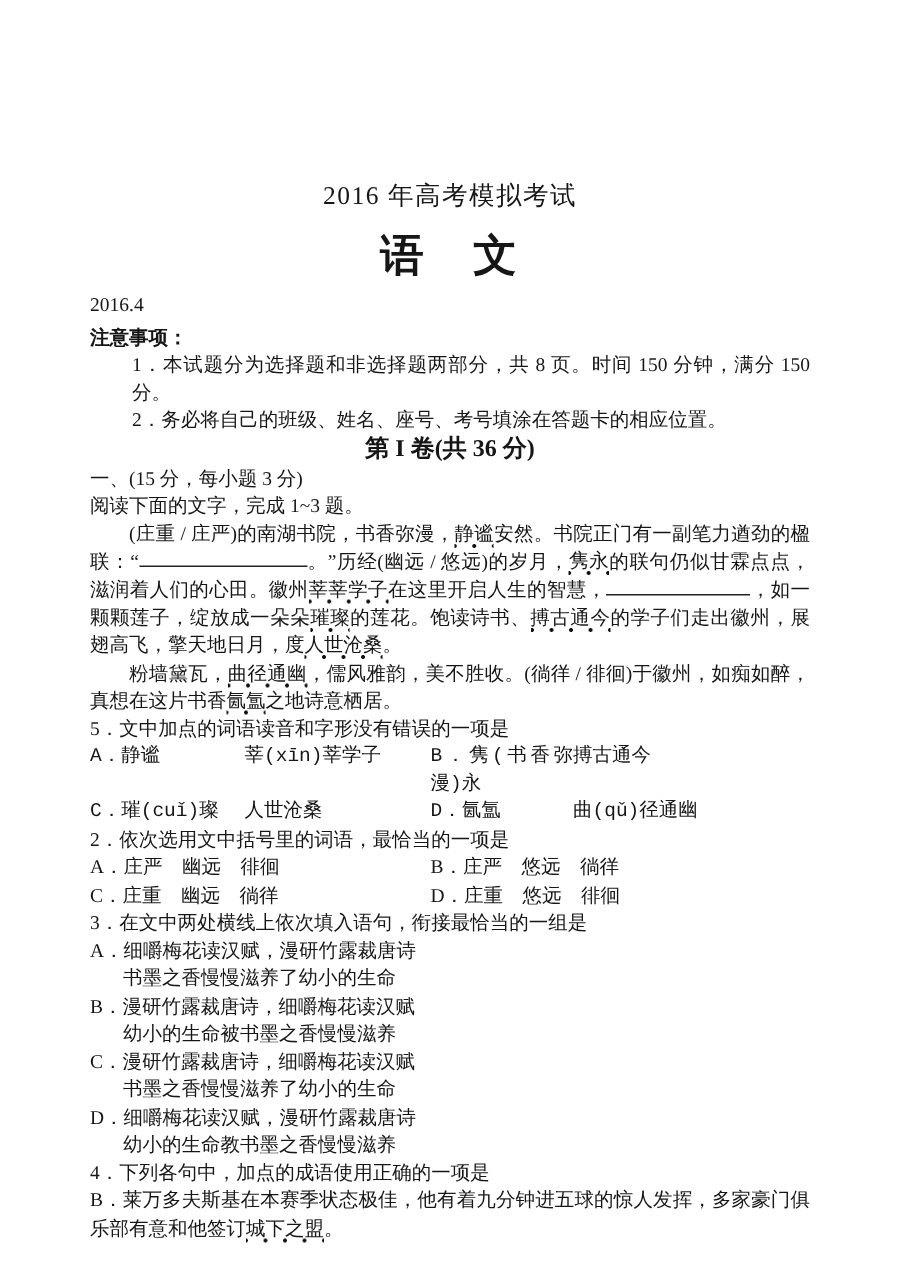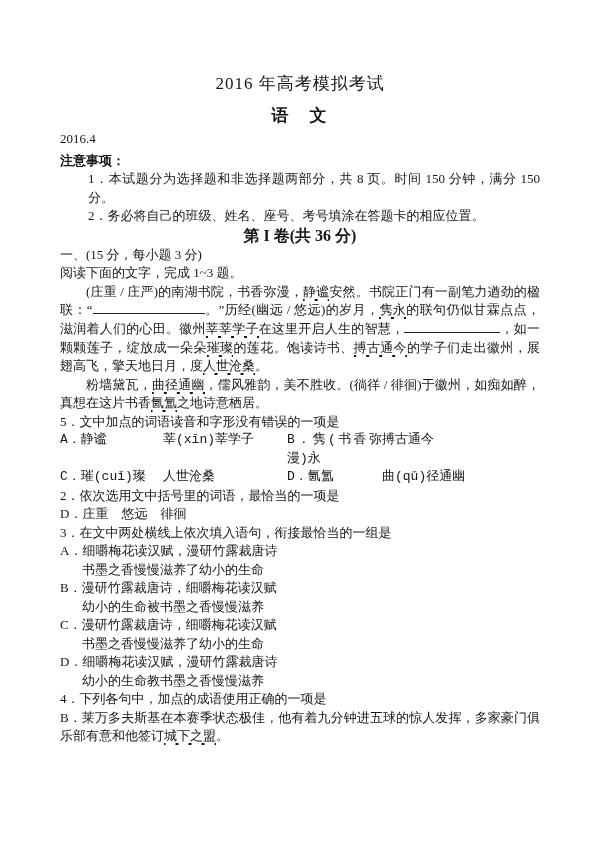--- a/index.html
+++ b/index.html
@@ -2,27 +2,27 @@
 <html lang="zh"><head>
 <meta charset="utf-8">
 <style>
   html,body{margin:0;padding:0;background:#ffffff;}
   body{
     width:600px;height:847px;overflow:hidden;
     font-family:"Liberation Serif","DejaVu Serif",serif;
     color:#161616;
     -webkit-font-smoothing:antialiased;
   }
-  .page{padding:72px 60px 0 60px;}
+  .page{padding:72px 60px 0 60px;margin-top:47px;}
   .exam-title{
     text-align:center;font-size:17px;font-weight:400;
     margin:0 0 9px 0;letter-spacing:1px;
   }
   .exam-subject{
-    text-align:center;font-size:17px;font-weight:700;
+    text-align:center;font-size:29px;font-weight:700;
     margin:0 0 3px 0;letter-spacing:2px;
   }
   .exam-date{
     text-align:right;font-size:13px;line-height:18px;margin:0 0 3px 0;
   }
   .doc{font-size:13px;line-height:18.5px;text-align:justify;}
   .bold{font-weight:700;}
   .notice-item{padding-left:28px;}
   .section-heading{
     text-align:center;font-weight:700;font-size:16px;line-height:20px;
@@ -77,20 +77,25 @@
     </div>
     <div class="optgrid4">
       <span>C．璀(cuǐ)璨</span>
       <span>人世沧桑</span>
       <span>D．氤氲</span>
       <span>曲(qǔ)径通幽</span>
     </div>
 
     <div>2．依次选用文中括号里的词语，最恰当的一项是</div>
     <div class="optgrid2">
+      <span>A．庄严　幽远　徘徊</span>
+      <span>B．庄严　悠远　徜徉</span>
+    </div>
+    <div class="optgrid2">
+      <span>C．庄重　幽远　徜徉</span>
       <span>D．庄重　悠远　徘徊</span>
     </div>
 
     <div>3．在文中两处横线上依次填入语句，衔接最恰当的一组是</div>
 
     <div>
       <div><span>A．</span><span>细嚼梅花读汉赋，漫研竹露裁唐诗</span></div>
       <div class="q3-line2">书墨之香慢慢滋养了幼小的生命</div>
     </div>
     <div>

